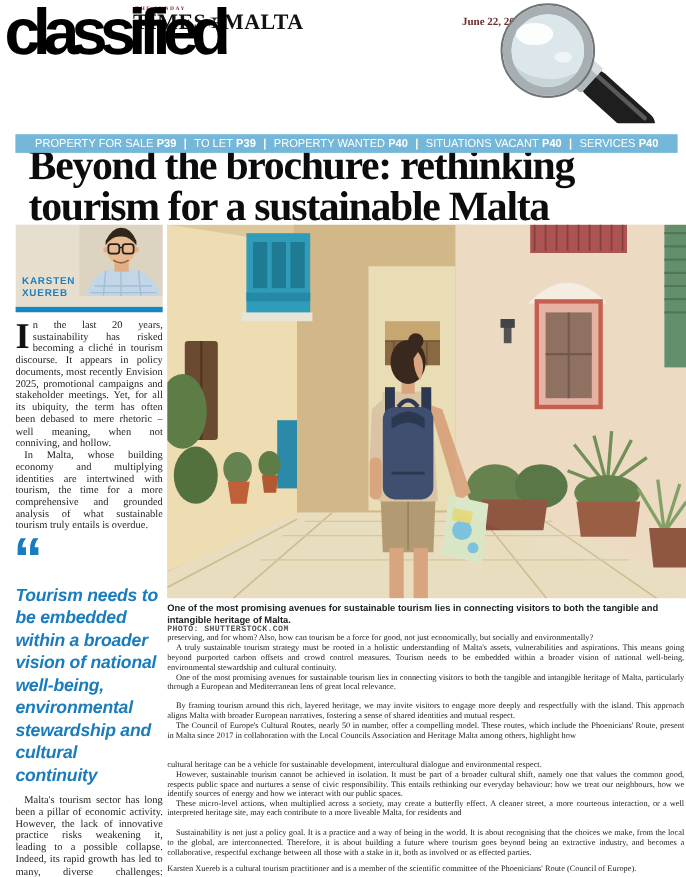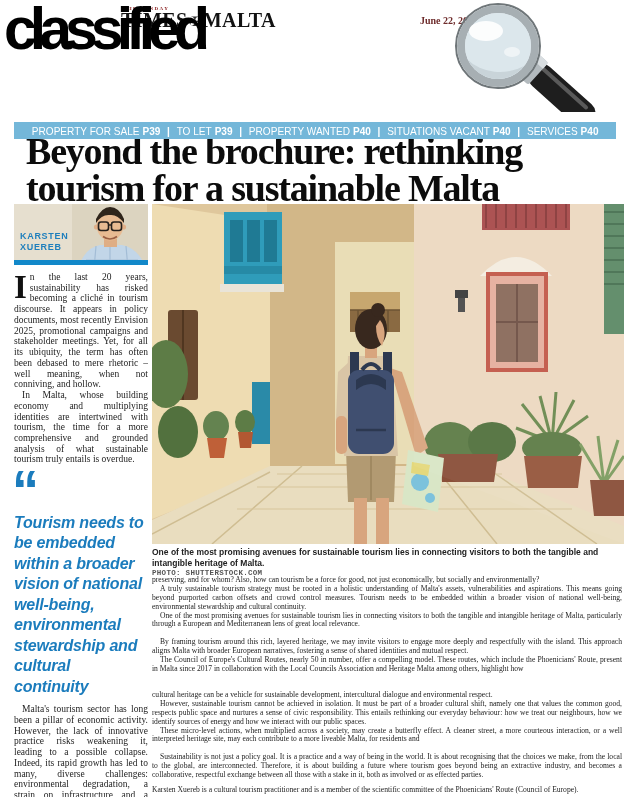--- a/index.html
+++ b/index.html
@@ -25,21 +25,21 @@
   .navbar .pg{font-weight:bold;margin-left:3px;}
   .navbar .sep{margin:0 2px;font-weight:bold;}
   .magnifier{position:absolute;right:-4px;top:0;z-index:4;}
   
   .headline{margin:12px;padding:9px 10px 0 14px;font-weight:bold;font-size:38px;line-height:.97;
     letter-spacing:-1.2px;color:#0c0c0c;}
   .headline span{display:block;}
   
   .main{position:absolute;top:204px;left:0;right:0;bottom:0;}
   .leftcol{position:absolute;left:14px;top:0;width:134px;bottom:0;overflow:hidden;}
-  .authorbox{position:relative;width:134px;height:61px;background:#e6dfcf;overflow:hidden;}
+  .authorbox{position:relative;width:134px;height:80px;background:#e6dfcf;overflow:hidden;}
   .authorname{position:absolute;left:6px;bottom:12px;font-family:"Liberation Sans",sans-serif;
     font-weight:bold;font-size:9px;letter-spacing:.7px;color:#1f7fbd;line-height:1.2;z-index:2;}
   .authorname span{display:block;}
   .authorbar{position:absolute;left:0;bottom:0;width:100%;height:5px;background:#1288c9;z-index:2;}
   .portrait{position:absolute;right:0;top:0;}
   .bodytext{font-size:9.5px;line-height:1.13;text-align:justify;margin-top:7px;color:#1c1c1c;}
   .bodytext p{margin:0;}
   p.ind{text-indent:8px;}
   .dropcap{float:left;font-size:33px;line-height:.8;font-weight:bold;padding:2px 3px 0 0;color:#111;}
   .pullquote{margin-top:10px;color:#1b7cbd;font-family:"Liberation Sans",sans-serif;}

